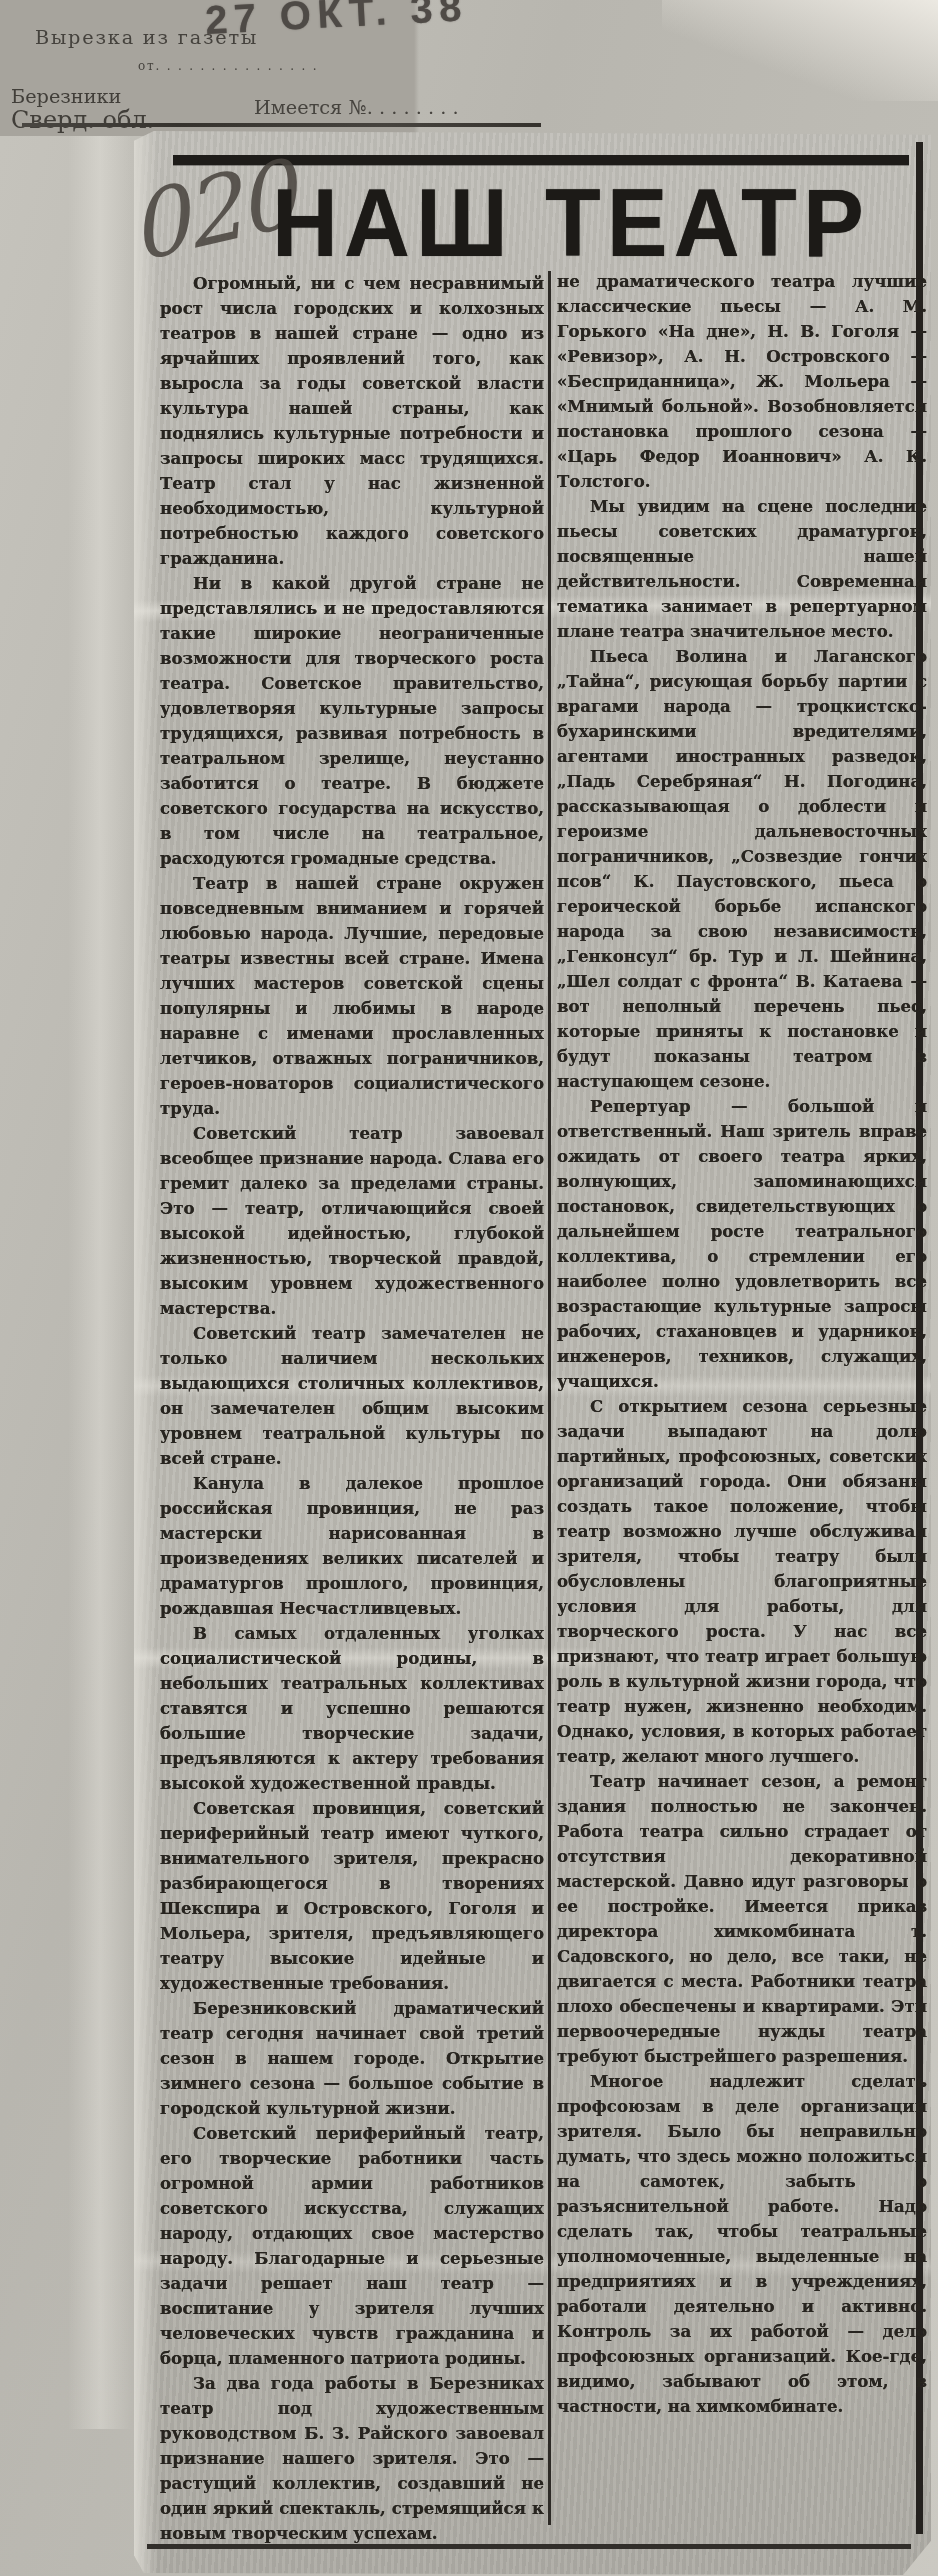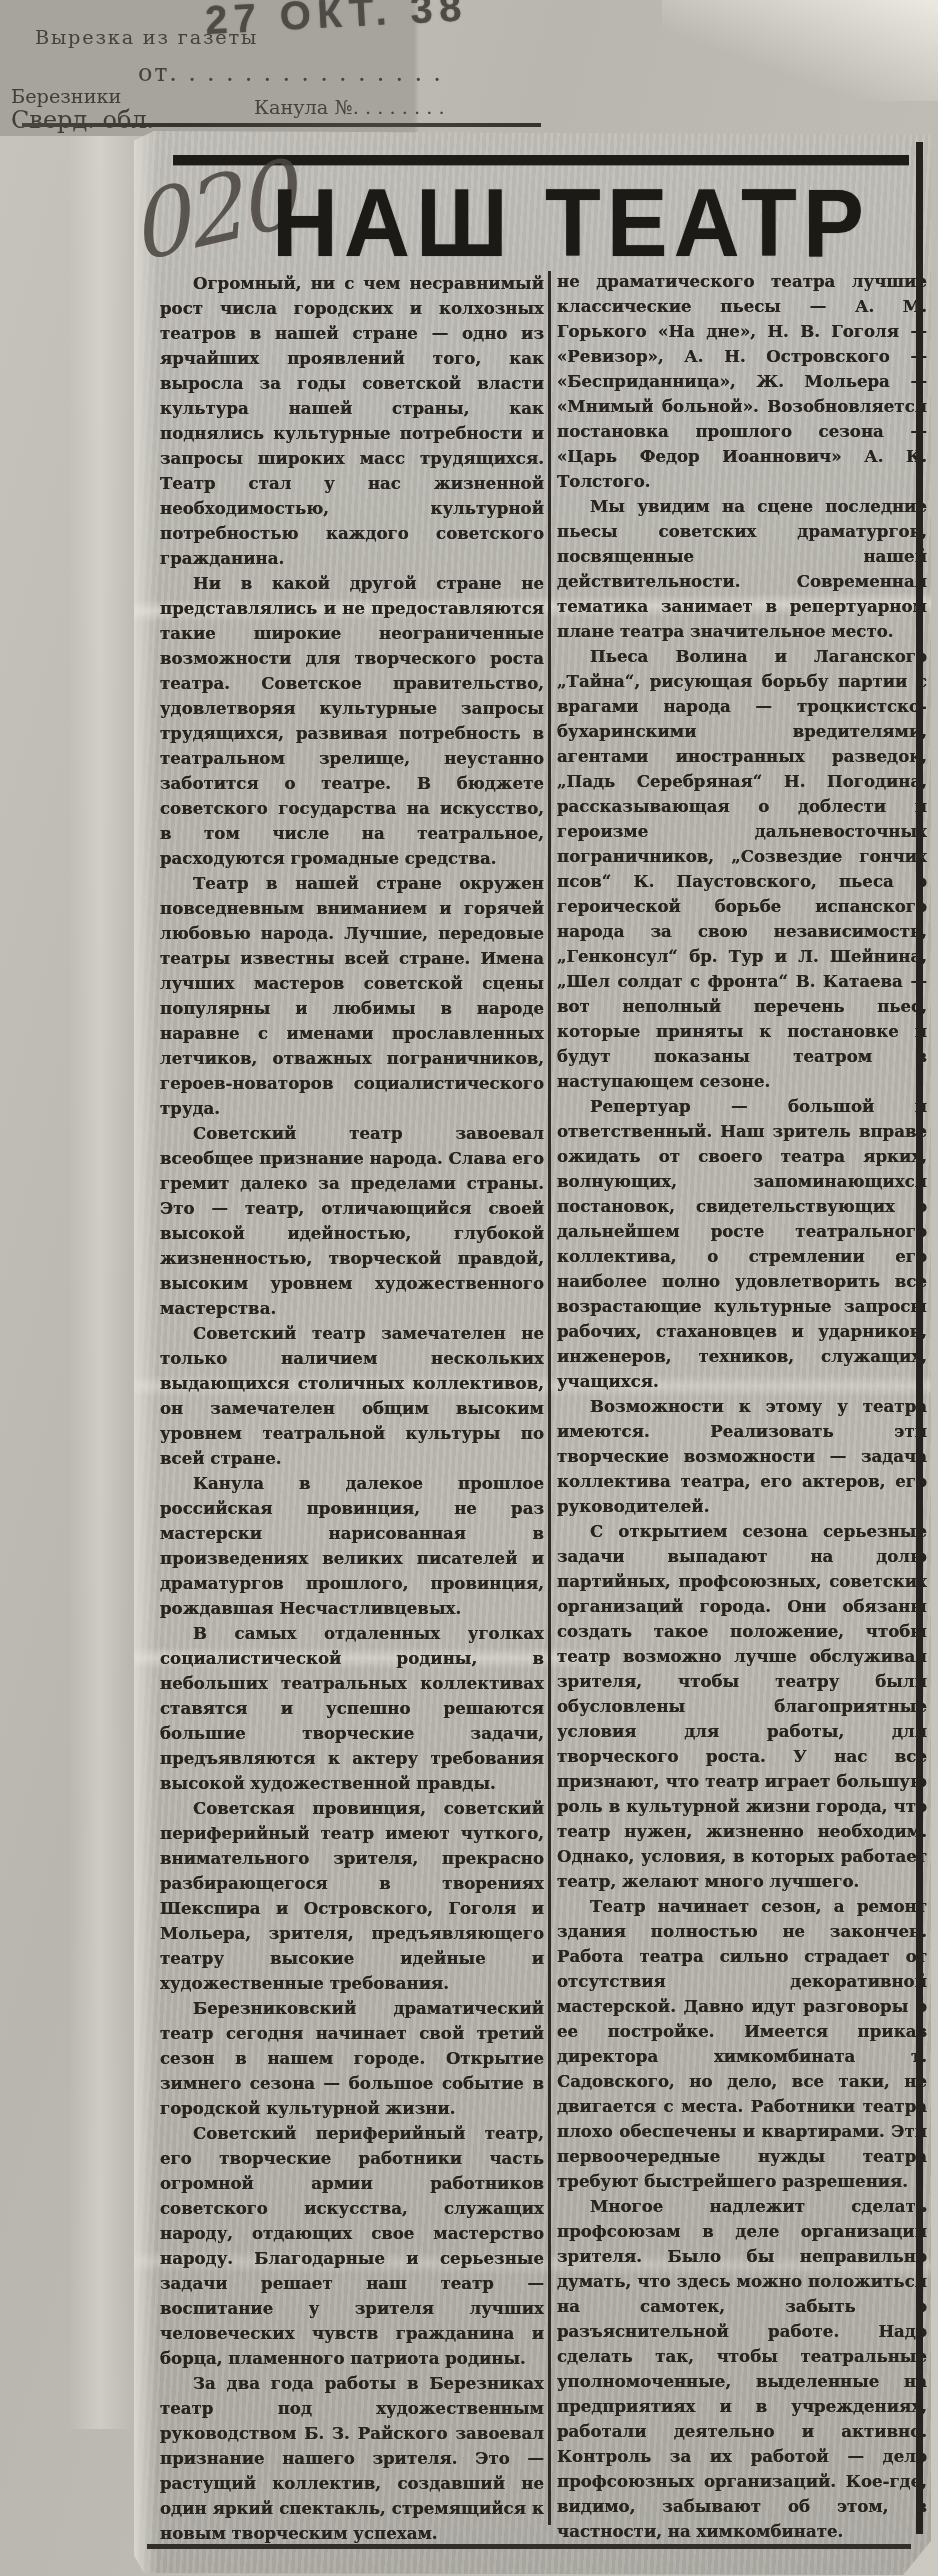--- a/index.html
+++ b/index.html
@@ -14,21 +14,21 @@
 
   
   .stamp-block{position:absolute;top:0;left:0;width:552px;height:136px;
         background:linear-gradient(90deg,#a7a49d 0,#a7a49d 414px,rgba(167,164,157,0) 419px);}
   .stamp-label{position:absolute;top:26px;left:35px;font-size:19.3px;color:#45423d;
         letter-spacing:1.8px;}
   .date-stamp{position:absolute;top:-1.8px;left:204px;font-size:40px;font-weight:bold;
         font-family:"Liberation Sans",sans-serif;color:rgba(77,73,68,.95);
         letter-spacing:6.4px;transform:rotate(-3deg);transform-origin:left top;
         text-shadow:0 0 1.4px rgba(77,73,68,.7);white-space:nowrap;}
-  .from-line{position:absolute;top:59px;left:138px;font-size:24px;color:#46433e;letter-spacing:1.8px;white-space:nowrap;}
+  .from-line{position:absolute;top:59px;left:138px;font-size:12px;color:#46433e;letter-spacing:1.8px;white-space:nowrap;}
   .city-line{position:absolute;top:85px;left:11px;font-size:19.3px;color:#413e39;}
   .region-line{position:absolute;top:106px;left:11px;font-size:24px;color:#413e39;}
   .gazeta-line{position:absolute;top:96px;left:254px;font-size:19.3px;color:#46433e;white-space:nowrap;}
   .stamp-rule{position:absolute;top:123px;left:22px;width:519px;height:3.7px;
         background:linear-gradient(90deg,#4a4742,#35322d 30%,#46433e 70%,#35322d);}
 
   
   .clipping{position:absolute;left:134px;top:131px;width:797px;height:2444px;
         background:linear-gradient(180deg,#c1bfb9 0%,#b7b5ae 25%,#bcbab3 55%,#b3b1aa 85%,#aeaca5 100%);
         clip-path:polygon(0 0.4%,2.5% 0,100% 0.15%,100% 98.6%,96.5% 100%,1.2% 99.92%,0 99.2%);
@@ -74,21 +74,21 @@
 
   <div class="corner-light"></div>
   <div class="left-streak"></div>
 
   <div class="stamp-block">
     <div class="stamp-label">Вырезка из газеты</div>
     <div class="date-stamp">27 ОКТ. 38</div>
     <div class="from-line">от. . . . . . . . . . . . . . .</div>
     <div class="city-line">Березники</div>
     <div class="region-line">Сверд. обл.</div>
-    <div class="gazeta-line">Канула №. . . . . . . .</div>
+    <div class="gazeta-line">Имеется №. . . . . . . .</div>
   </div>
   <div class="stamp-rule"></div>
 
   <div class="clipping">
     <div class="clip-texture"></div>
     <div class="torn-edge"></div>
     <div class="crease c1"></div>
     <div class="crease c2"></div>
     <div class="crease c3"></div>
     <div class="crease c4"></div>
@@ -112,21 +112,20 @@
         <p class="par">Советская провинция, советский периферийный театр имеют чуткого, внимательного зрителя, прекрасно разбирающегося в творениях Шекспира и Островского, Гоголя и Мольера, зрителя, предъявляющего театру высокие идейные и художественные требования.</p>
         <p class="par">Березниковский драматический театр сегодня начинает свой третий сезон в нашем городе. Открытие зимнего сезона — большое событие в городской культурной жизни.</p>
         <p class="par gap">Советский периферийный театр, его творческие работники часть огромной армии работников советского искусства, служащих народу, отдающих свое мастерство народу. Благодарные и серьезные задачи решает наш театр — воспитание у зрителя лучших человеческих чувств гражданина и борца, пламенного патриота родины.</p>
         <p class="par">За два года работы в Березниках театр под художественным руководством Б. З. Райского завоевал признание нашего зрителя. Это — растущий коллектив, создавший не один яркий спектакль, стремящийся к новым творческим успехам.</p>
       </div>
     <div class="col col-right">
         <p class="par noindent">не драматического театра лучшие классические пьесы — А. М. Горького «На дне», Н. В. Гоголя — «Ревизор», А. Н. Островского — «Бесприданница», Ж. Мольера — «Мнимый больной». Возобновляется постановка прошлого сезона — «Царь Федор Иоаннович» А. К. Толстого.</p>
         <p class="par">Мы увидим на сцене последние пьесы советских драматургов, посвященные нашей действительности. Современная тематика занимает в репертуарном плане театра значительное место.</p>
         <p class="par">Пьеса Волина и Лаганского „Тайна“, рисующая борьбу партии с врагами народа — троцкистско-бухаринскими вредителями, агентами иностранных разведок, „Падь Серебряная“ Н. Погодина, рассказывающая о доблести и героизме дальневосточных пограничников, „Созвездие гончих псов“ К. Паустовского, пьеса о героической борьбе испанского народа за свою независимость, „Генконсул“ бр. Тур и Л. Шейнина, „Шел солдат с фронта“ В. Катаева — вот неполный перечень пьес, которые приняты к постановке и будут показаны театром в наступающем сезоне.</p>
         <p class="par">Репертуар — большой и ответственный. Наш зритель вправе ожидать от своего театра ярких, волнующих, запоминающихся постановок, свидетельствующих о дальнейшем росте театрального коллектива, о стремлении его наиболее полно удовлетворить все возрастающие культурные запросы рабочих, стахановцев и ударников, инженеров, техников, служащих, учащихся.</p>
-        <p class="par">Возможности к этому у театра имеются. Реализовать эти творческие возможности — задача коллектива театра, его актеров, его руководителей.</p>
         <p class="par gap">С открытием сезона серьезные задачи выпадают на долю партийных, профсоюзных, советских организаций города. Они обязаны создать такое положение, чтобы театр возможно лучше обслуживал зрителя, чтобы театру были обусловлены благоприятные условия для работы, для творческого роста. У нас все признают, что театр играет большую роль в культурной жизни города, что театр нужен, жизненно необходим. Однако, условия, в которых работает театр, желают много лучшего.</p>
         <p class="par gap">Театр начинает сезон, а ремонт здания полностью не закончен. Работа театра сильно страдает от отсутствия декоративной мастерской. Давно идут разговоры о ее постройке. Имеется приказ директора химкомбината т. Садовского, но дело, все таки, не двигается с места. Работники театра плохо обеспечены и квартирами. Эти первоочередные нужды театра требуют быстрейшего разрешения.</p>
         <p class="par gap">Многое надлежит сделать профсоюзам в деле организации зрителя. Было бы неправильно думать, что здесь можно положиться на самотек, забыть о разъяснительной работе. Надо сделать так, чтобы театральные уполномоченные, выделенные на предприятиях и в учреждениях, работали деятельно и активно. Контроль за их работой — дело профсоюзных организаций. Кое-где, видимо, забывают об этом, в частности, на химкомбинате.</p>
       </div>
   </div>
 
 </div>
 
 
 </body></html>

